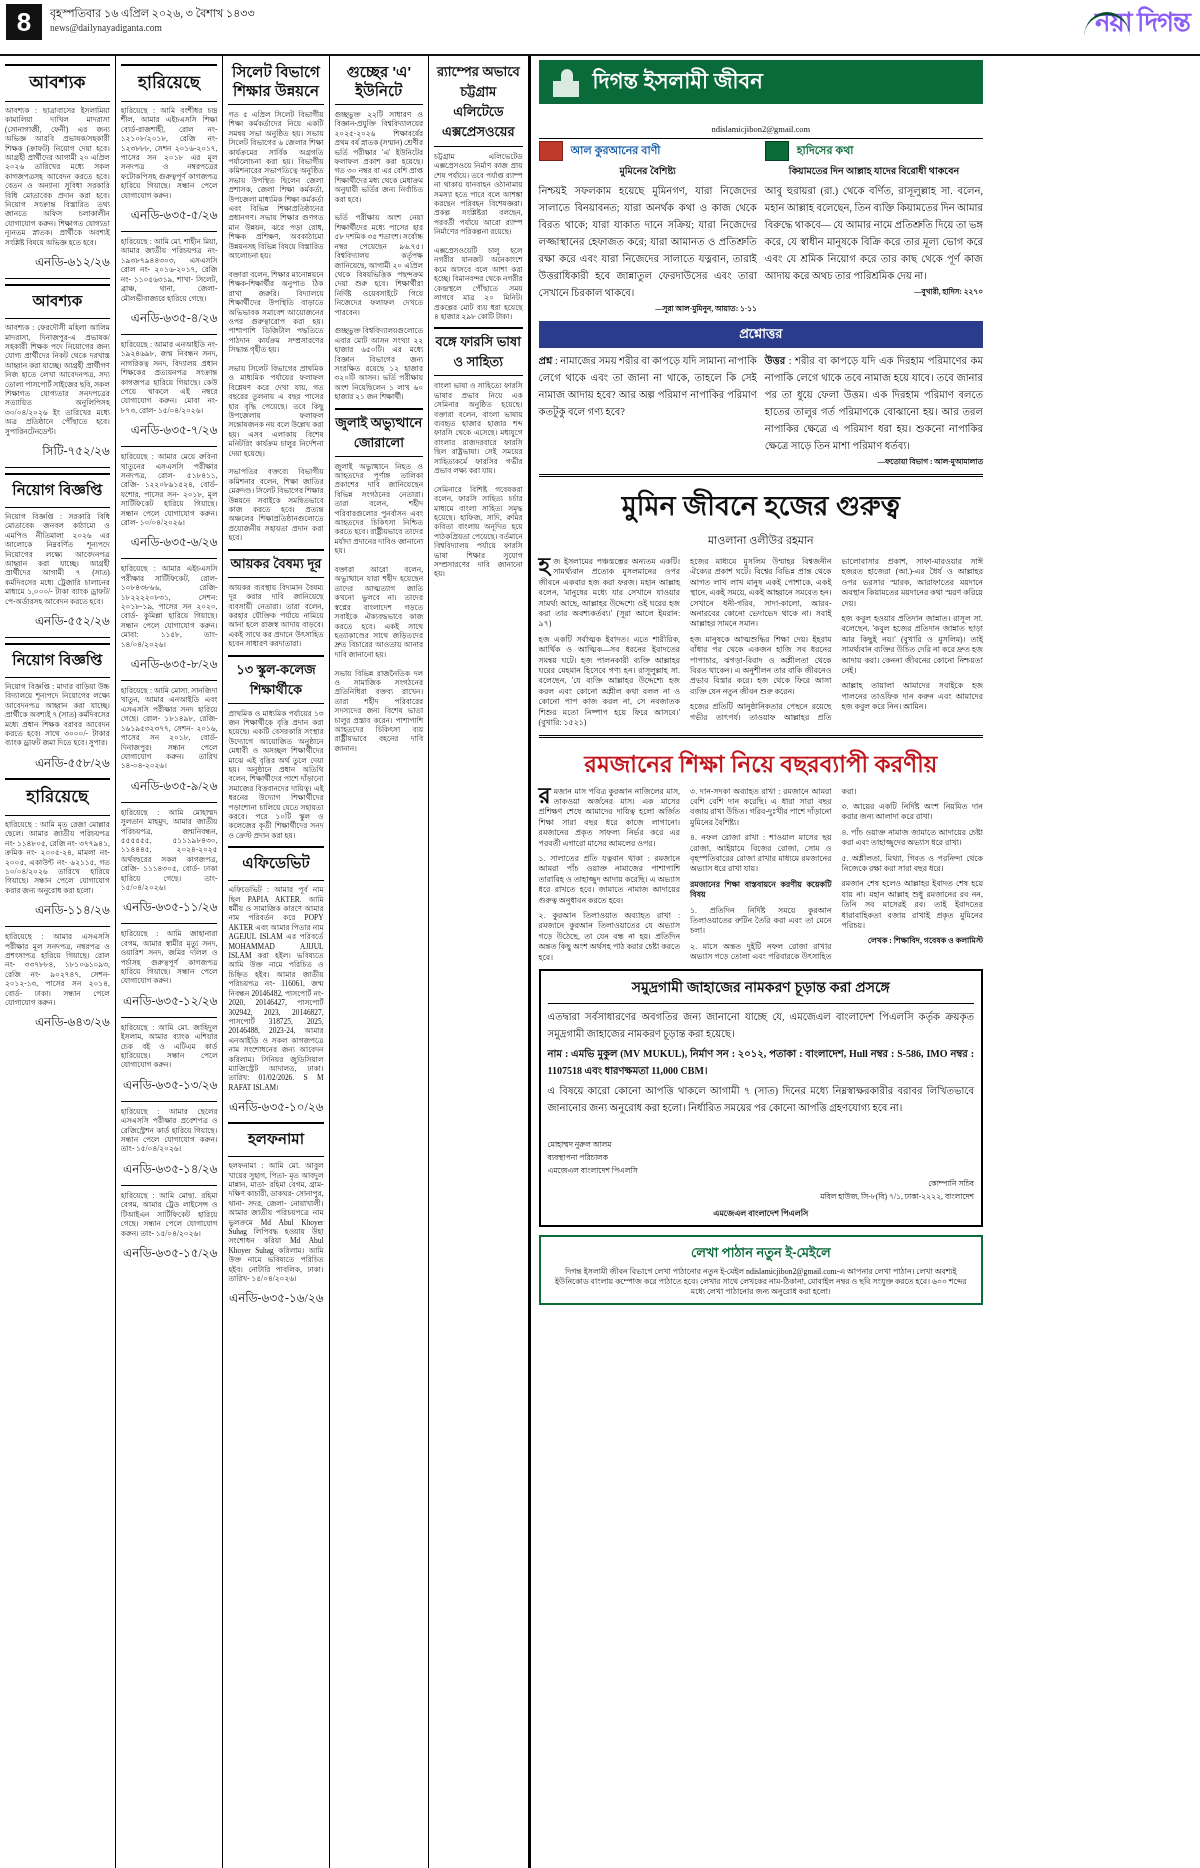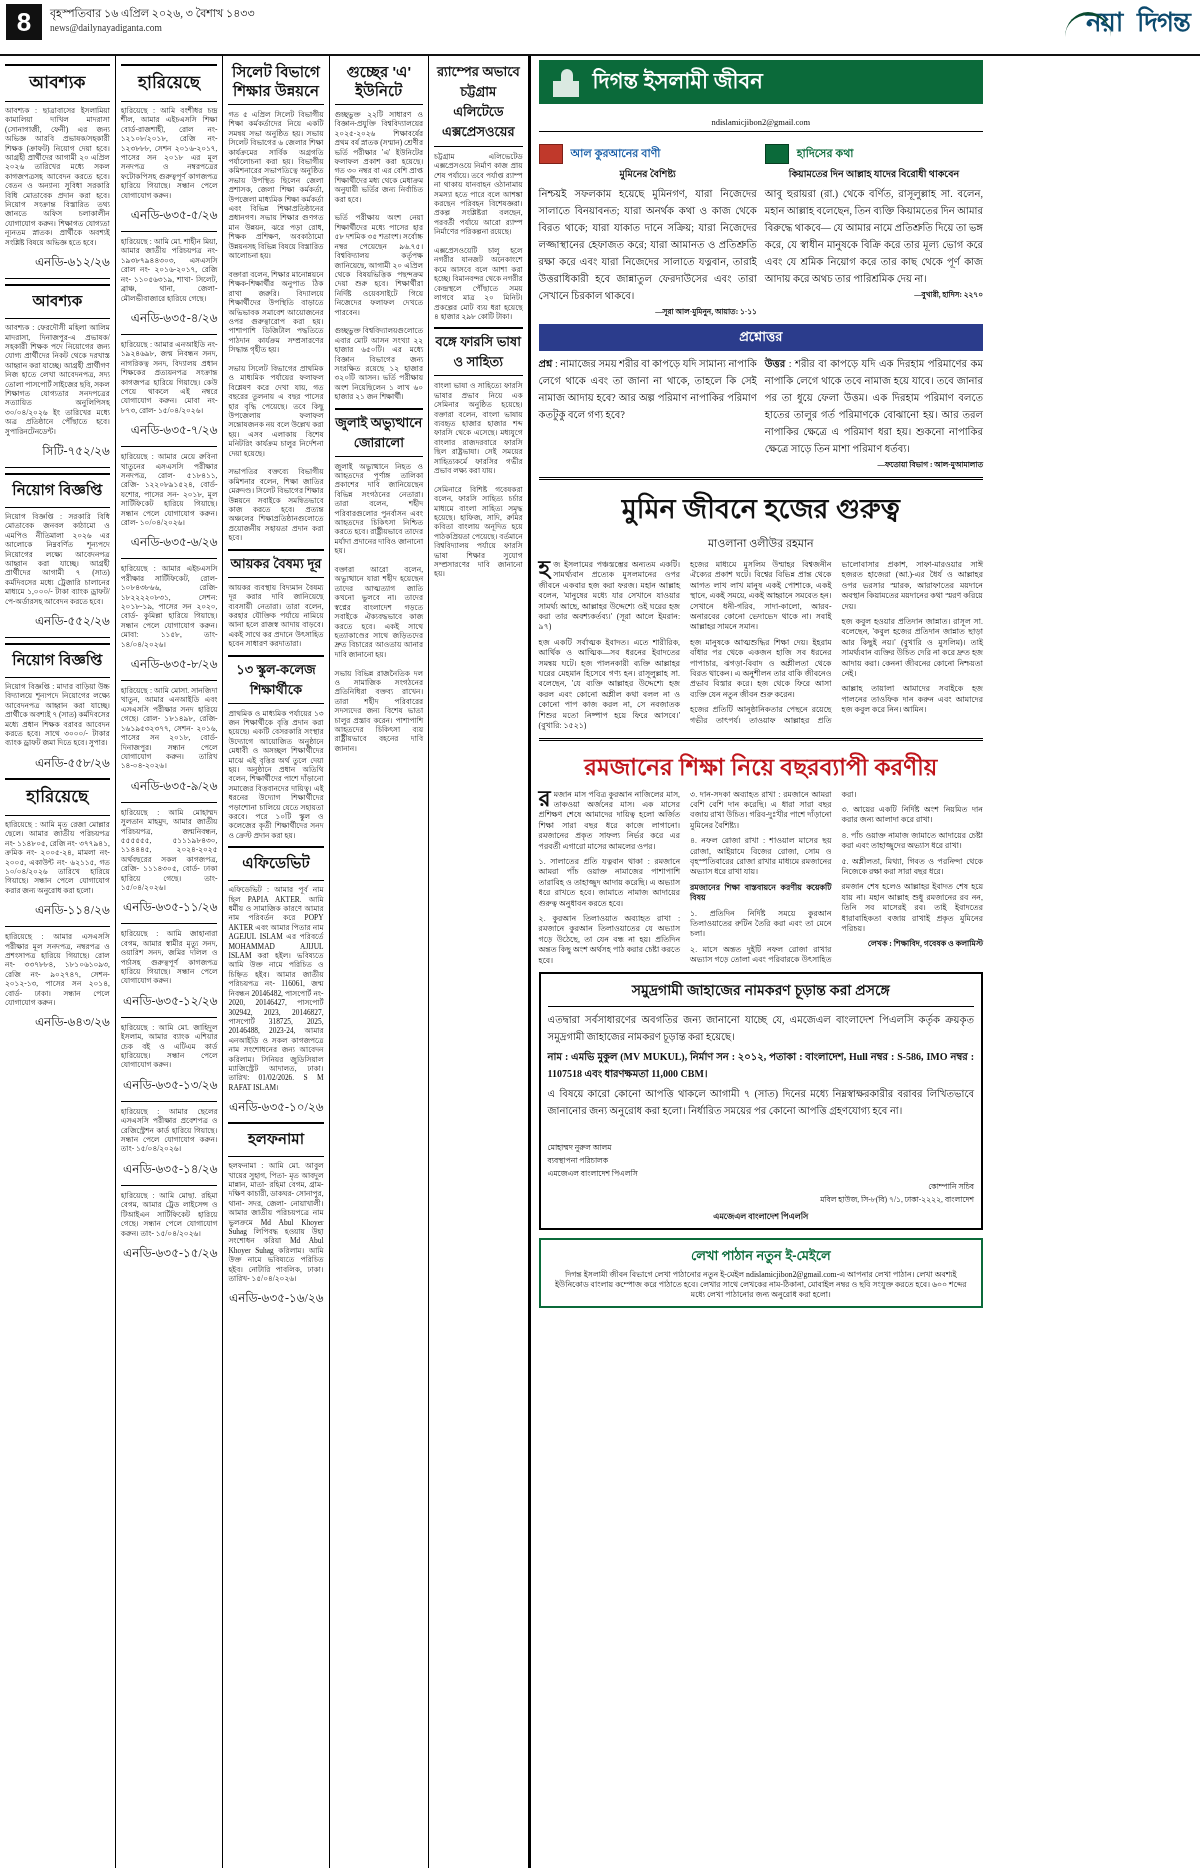--- a/index.html
+++ b/index.html
@@ -6,22 +6,22 @@
   html,body{margin:0;padding:0;background:#ffffff;}
   body{width:1200px;height:1868px;font-family:"Liberation Serif",serif;color:#111;overflow:hidden;}
   .page{position:relative;width:1200px;height:1868px;box-sizing:border-box;padding:0;}
 
   
   .masthead{position:relative;height:54px;border-bottom:2px solid #111;display:flex;align-items:flex-start;}
   .pagenum{width:36px;height:36px;background:#111;color:#fff;font-size:26px;font-weight:bold;
            display:flex;align-items:center;justify-content:center;margin:4px 8px 0 6px;font-family:"Liberation Sans",sans-serif;}
   .mast-date{font-size:11px;line-height:15px;padding-top:6px;}
   .mast-date .d2{font-size:9.5px;color:#333;}
-  .logo{position:absolute;right:10px;top:2px;font-size:26px;font-weight:bold;color:#0c4a6e;letter-spacing:-1px;
-        font-family:Liberation Mono, monospace;text-align:right;}
+  .logo{position:absolute;right:10px;top:2px;font-size:26px;font-weight:bold;color:#8b5cf6;letter-spacing:-1px;
+        font-family:Liberation Serif, serif;text-align:right;}
   .logo .swoosh{display:inline-block;width:46px;height:22px;border-top:3px solid #0b4a2f;border-radius:50%/100% 100% 0 0;
         transform:translateY(6px);margin-right:-40px;}
 
   
   .body-grid{display:flex;width:988px;height:1812px;box-sizing:border-box;}
   .col{box-sizing:border-box;padding:4px 5px 0 5px;border-right:1px solid #000;overflow:hidden;}
   .c1{width:140px;}
   .c2{width:130px;}
   .c3{width:128px;}
   .c4{width:120px;}
@@ -39,26 +39,26 @@
   .dblrule{border-top:3px double #000;margin:6px 0;}
 
   
   .hl{font-size:15px;font-weight:bold;text-align:center;line-height:19px;margin:2px 0 5px 0;
       font-family:"Liberation Sans",sans-serif;border-bottom:1px solid #000;padding-bottom:4px;}
   .hl.sm{font-size:13px;line-height:20px;}
   .hl.box{border:1px solid #000;border-width:2px 0 1px 0;padding:3px 0;}
 
   
   .isl-banner{background:#0b6a3a;color:#fff;height:44px;display:flex;align-items:center;gap:10px;padding:0 10px;
-              box-sizing:border-box;margin-bottom:11px;}
+              box-sizing:border-box;margin-bottom:18px;}
   .isl-banner .mosque{width:34px;height:30px;position:relative;flex:none;}
   .isl-banner .mosque:before{content:"";position:absolute;left:4px;bottom:0;width:26px;height:16px;background:#fff;opacity:.85;}
   .isl-banner .mosque:after{content:"";position:absolute;left:12px;top:2px;width:12px;height:12px;background:#fff;opacity:.85;border-radius:50% 50% 0 0;}
   .isl-title{font-size:21px;font-weight:bold;font-family:"Liberation Sans",sans-serif;}
-  .isl-mail{text-align:center;font-size:8.5px;padding:2px 0 4px 0;border-bottom:1px solid #000;margin-bottom:12px;}
+  .isl-mail{text-align:center;font-size:8.5px;padding:2px 0 4px 0;border-bottom:1px solid #000;margin-bottom:2px;}
 
   .two-col{display:flex;gap:8px;}
   .two-col > div{flex:1;}
   .subhead-row{display:flex;gap:8px;align-items:center;margin-bottom:3px;}
   .subhead{font-size:11px;font-weight:bold;color:#1a5fa8;font-family:"Liberation Sans",sans-serif;}
   .subhead.green{color:#0b6a3a;}
   .kaaba{width:22px;height:18px;background:#c0392b;flex:none;border:1px solid #7d2119;}
   .book{width:22px;height:18px;background:#0b6a3a;flex:none;border:1px solid #073f22;}
   .mini{font-size:10px;line-height:17px;text-align:justify;}
   .ref{text-align:right;font-size:7.4px;font-weight:bold;margin-top:2px;}

